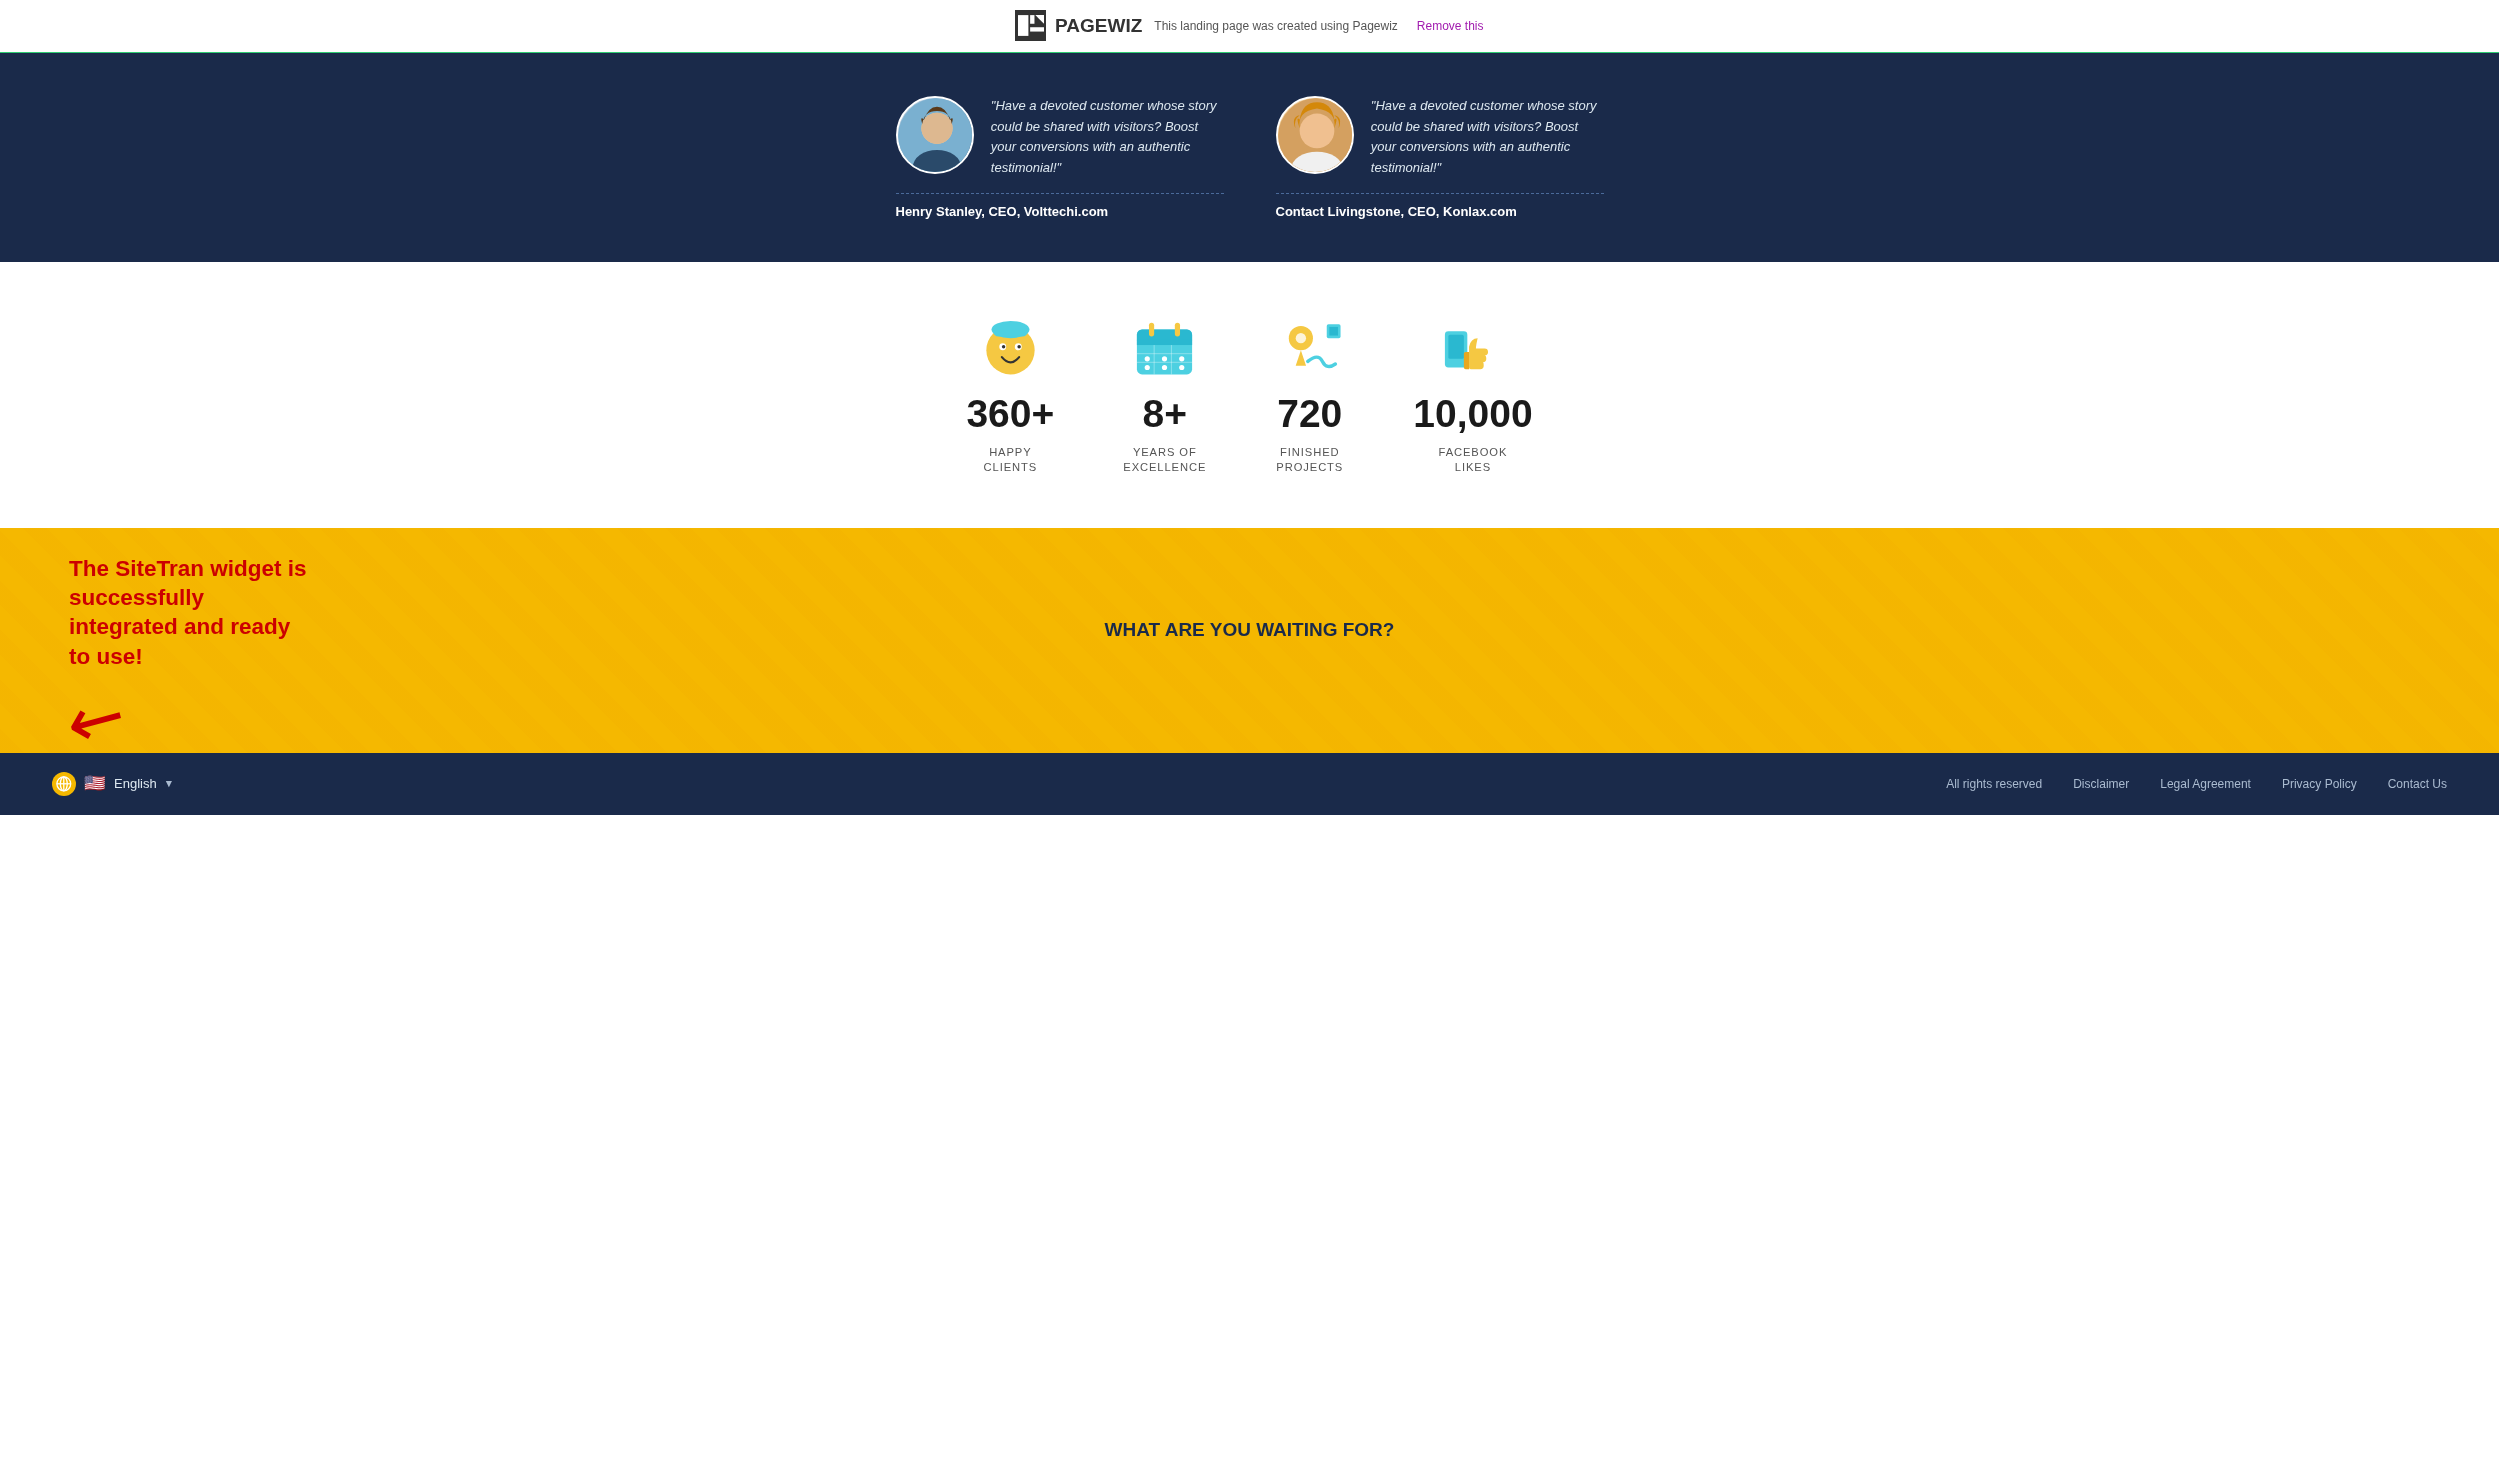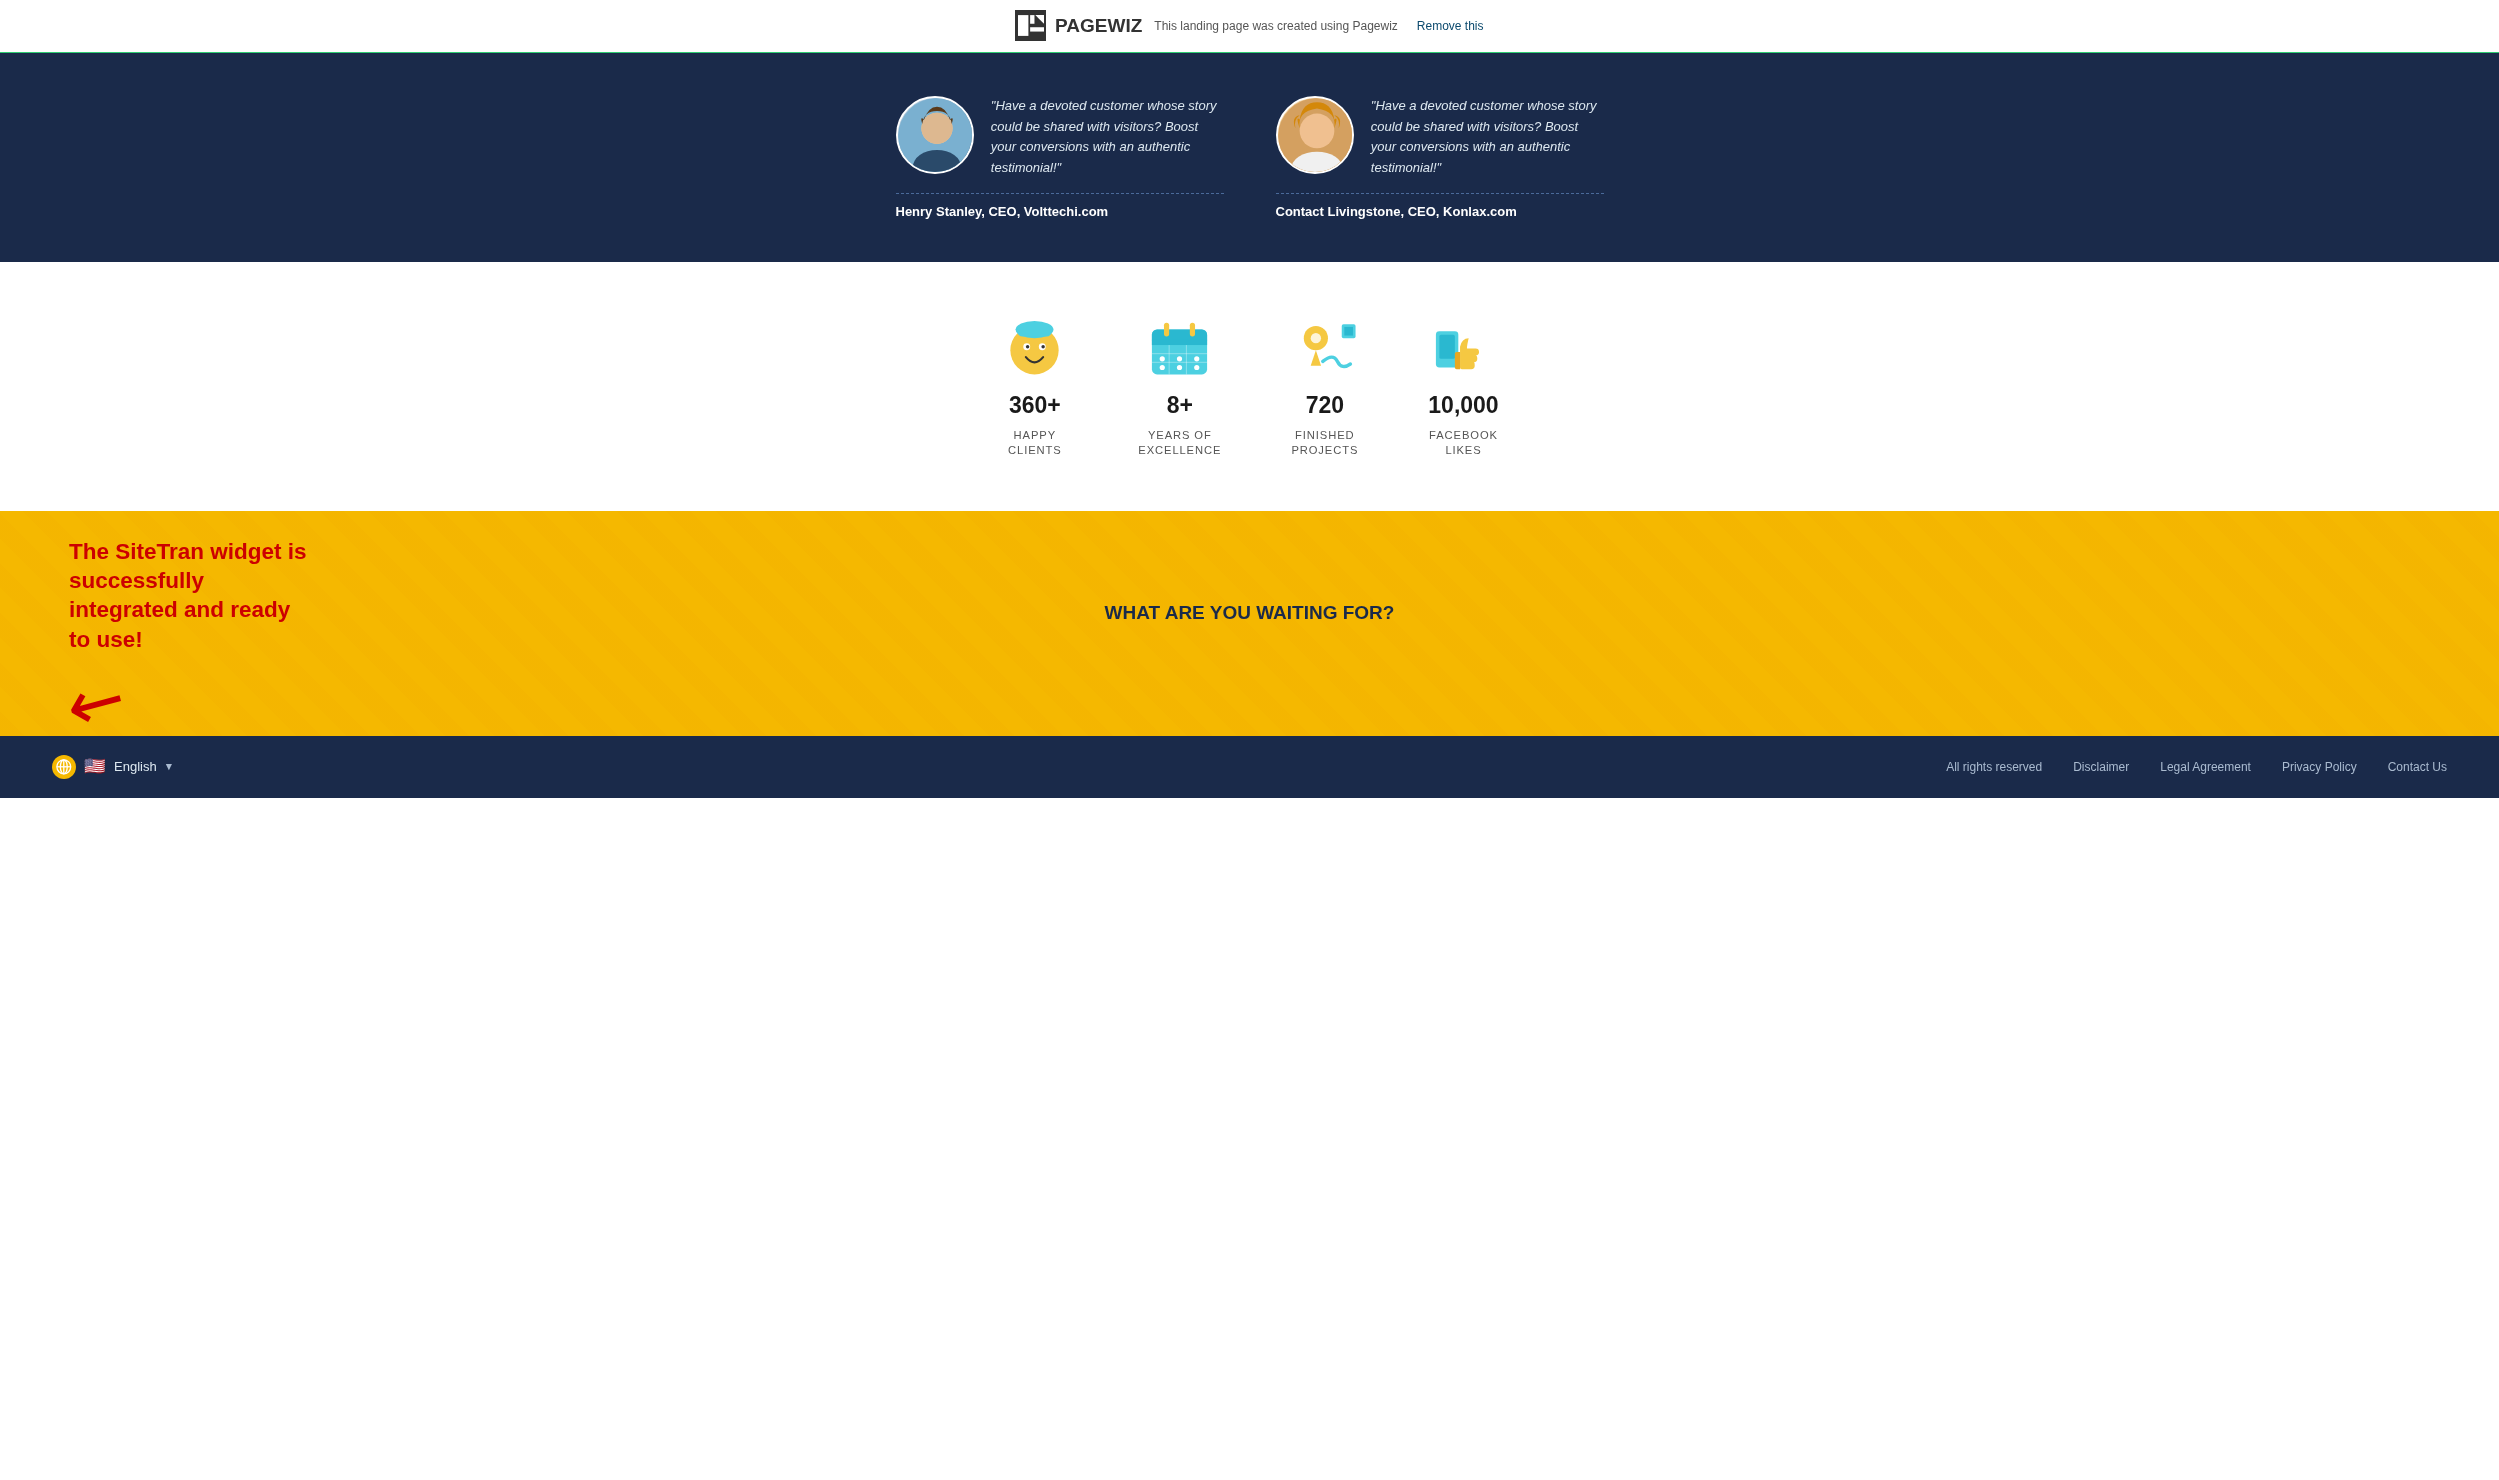--- a/index.html
+++ b/index.html
@@ -34,21 +34,21 @@
       font-size: 14px;
       font-weight: bold;
     }
     .top-bar-text {
       font-size: 12px;
       color: #555;
       margin-left: 12px;
     }
     .top-bar-remove {
       font-size: 12px;
-      color: #0c4a6e;
+      color: #a21caf;
       cursor: pointer;
       text-decoration: none;
       margin-left: 19px;
     }
 
     
     .testimonials-section {
       background: #1a2a4a;
       padding: 43px 69px;
       display: flex;
@@ -113,21 +113,21 @@
       gap: 8.6px;
     }
     .stat-icon {
       width: 69px;
       height: 69px;
       display: flex;
       align-items: center;
       justify-content: center;
     }
     .stat-number {
-      font-size: 23px;
+      font-size: 39px;
       font-weight: bold;
       color: #1a1a1a;
     }
     .stat-label {
       font-size: 11.2px;
       color: #555;
       text-transform: uppercase;
       letter-spacing: 0.9px;
       line-height: 1.4;
     }

